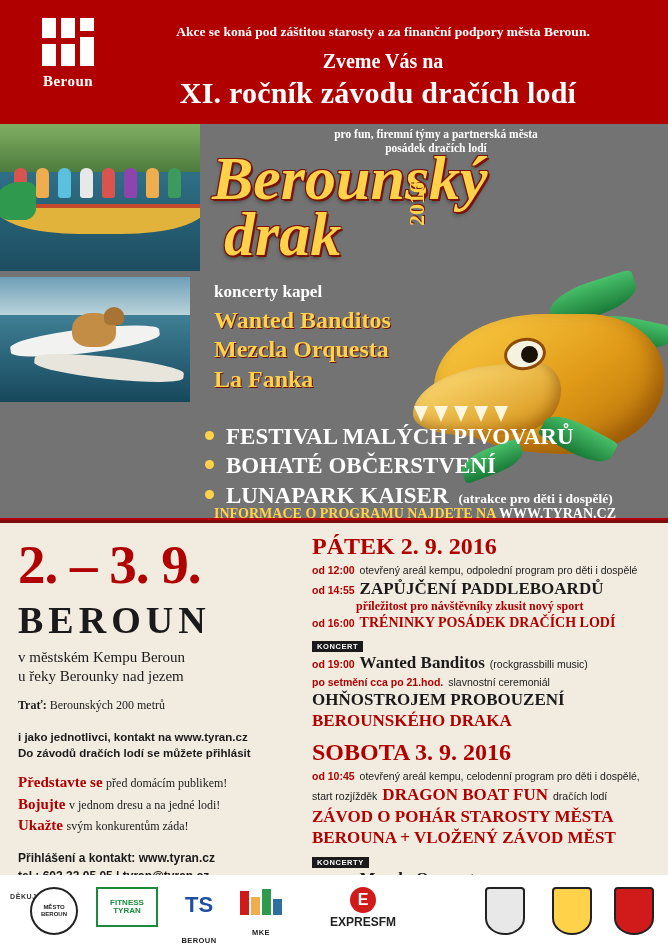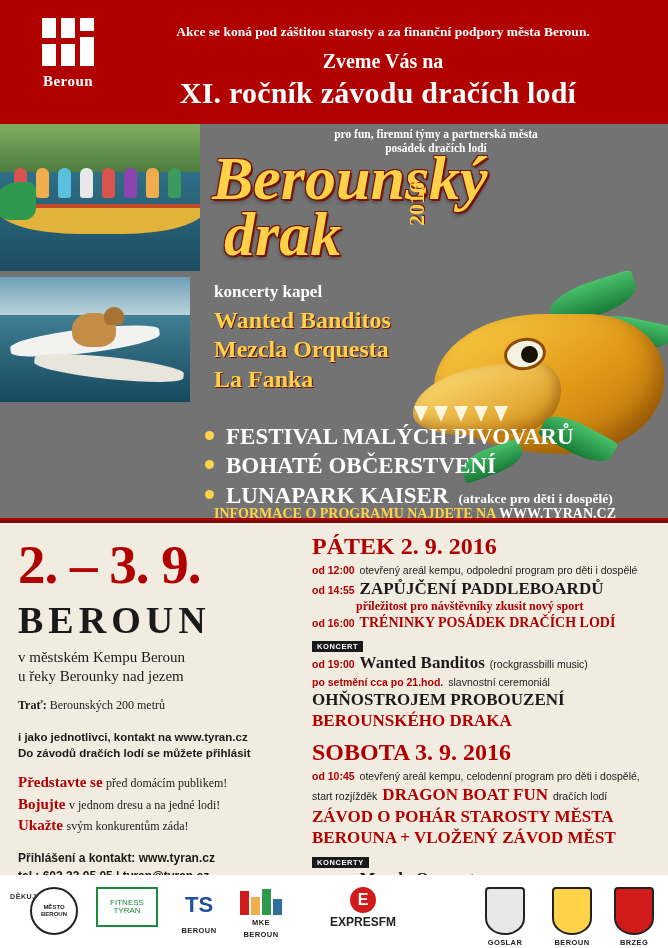--- a/index.html
+++ b/index.html
@@ -330,29 +330,29 @@
     line-height: 1.1; padding: 3px;
     font-family: "Liberation Sans", sans-serif;
   }
   .sp-shield {
     width: 40px; height: 48px; margin: 0 auto;
     background: #ffd24a; border: 2px solid #222;
     border-radius: 4px 4px 50% 50% / 4px 4px 35% 35%;
     display:flex; align-items:center; justify-content:center;
   }
   .sp-label {
-    font-size: 7.5px; font-weight: bold; color: #222; margin-top: 3px;
+    font-size: 7.5px; font-weight: bold; color: #222; margin-top: 13px;
     letter-spacing: .4px; font-family: "Liberation Sans", sans-serif;
   }
   .fitness-box {
     width: 62px; height: 40px; border: 2px solid #1a8a3c; background: #fff;
     display:flex; flex-direction:column; align-items:center; justify-content:center;
     line-height:1.05;
   }
-  .fitness-box span { font-size: 8px; font-weight: normal; color: #1a8a3c; }
+  .fitness-box span { font-size: 8px; font-weight: bold; color: #1a8a3c; }
   .ts-logo {
     width: 58px; height: 36px; display:flex; align-items:center; justify-content:center;
     color:#1e4fa0; font-size: 22px; font-weight: bold; font-family: "Liberation Sans", sans-serif;
   }
   .mke { display:flex; gap:2px; align-items:flex-end; height: 28px; justify-content:center;}
   .mke i { display:block; width: 9px; }
   .e-logo {
     width: 26px; height: 26px; background: #d11b1b; border-radius: 50%;
     color: #fff; font-size: 16px; font-weight: bold; display:flex;
     align-items:center; justify-content:center; margin: 0 auto;

